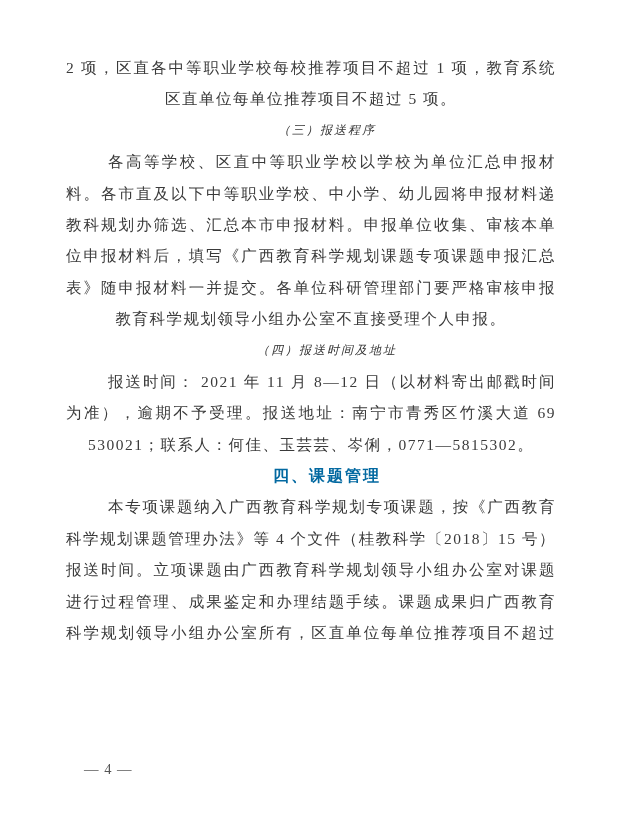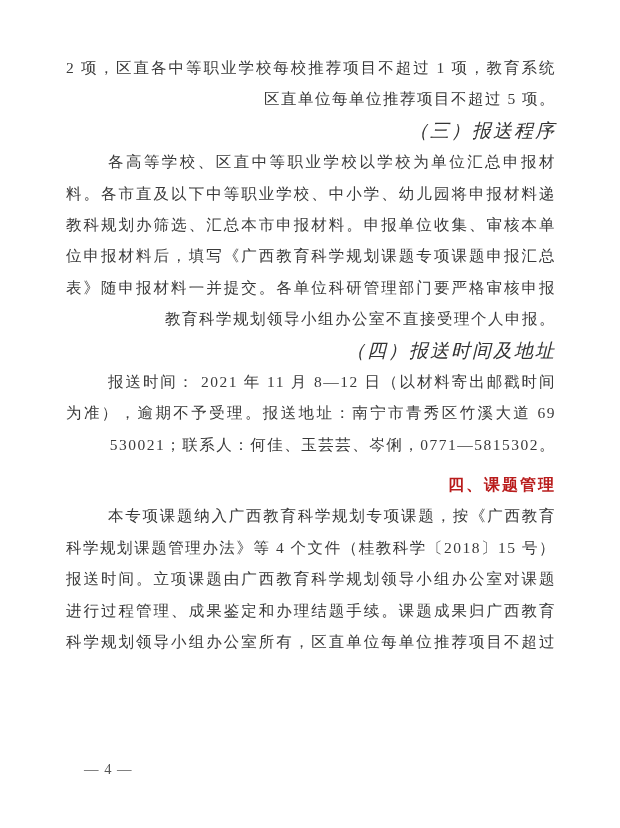--- a/index.html
+++ b/index.html
@@ -21,45 +21,44 @@
     position: absolute;
     left: 66px;
     top: 52px;
     width: 490px;
   }
   .line {
     font-size: 15.5px;
     letter-spacing: 1.5px;
     line-height: 31.4px;
     height: 31.4px;
-    text-align: right;
+    text-align: center;
     text-justify: inter-character;
   }
   .line.justify {
     text-align: justify;
     text-align-last: justify;
   }
   .line.indent {
     text-indent: 42px;
   }
   .line.kaiti {
     font-style: italic;
-    font-size: 19px;
+    font-size: 12px;
     text-indent: 32px;
     letter-spacing: 2px;
     color: #333333;
   }
   .line.bold {
     font-weight: 700;
     font-family: "Liberation Sans", "DejaVu Sans", sans-serif;
     font-size: 16px;
     text-indent: 32px;
     letter-spacing: 2px;
-    color: #b91c1c;
-    margin-top: 9px;
+    color: #0369a1;
   }
   .footer {
     position: absolute;
     left: 84px;
     top: 761px;
     font-size: 14.5px;
     letter-spacing: 1px;
     color: #555555;
   }
 </style>

